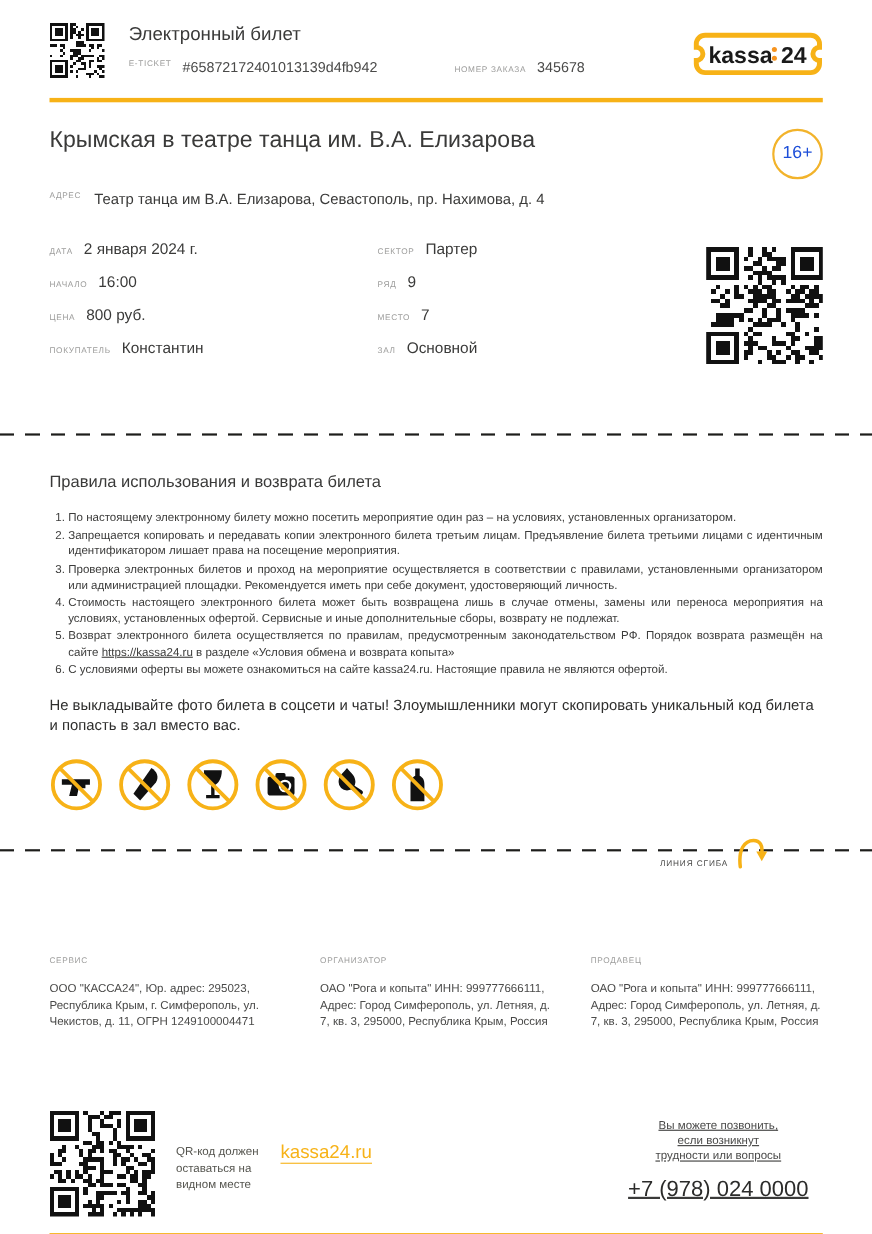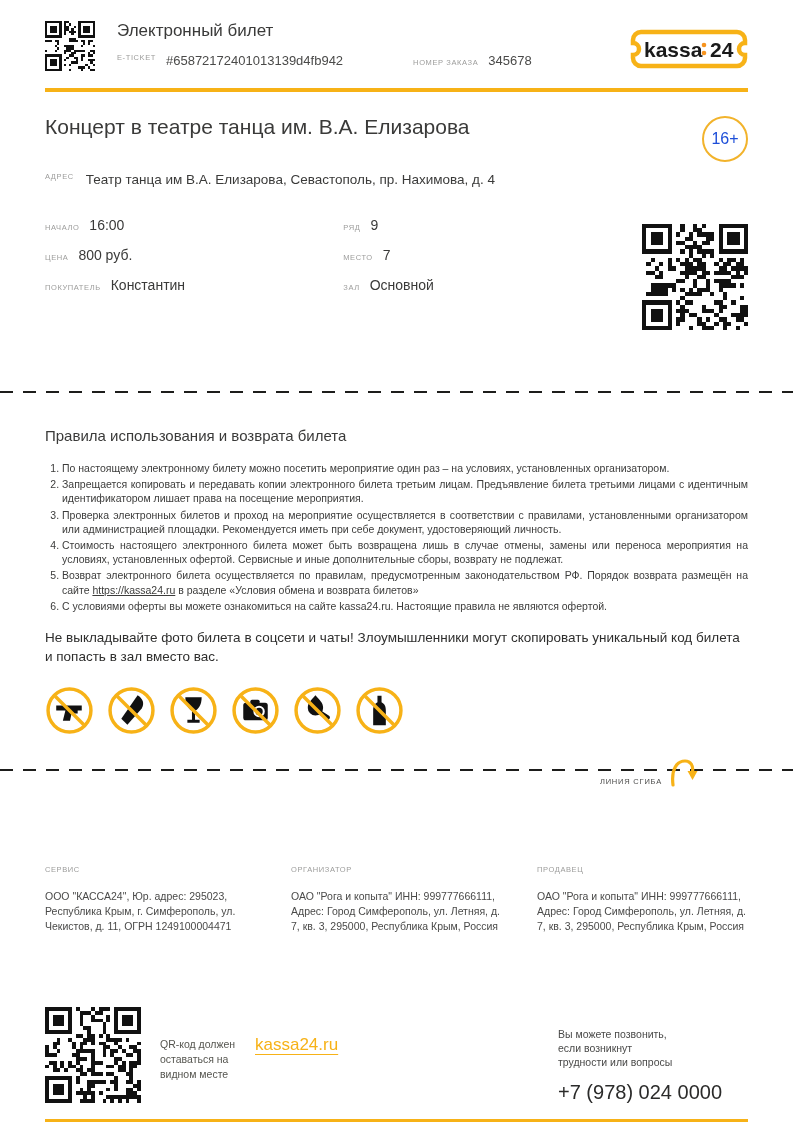--- a/index.html
+++ b/index.html
@@ -71,21 +71,21 @@
   .footer-col .microlabel { display:block; }
   .footer-text { margin-top:15px; font-size:10.5px; line-height:15px; color:#4a4a49; max-width:210px; }
 
   
   .bottom { display:flex; align-items:flex-start; margin-top:73px; }
   .qr-big { width:96px; height:96px; flex:none; }
   .qr-note { width:95px; margin-left:19px; margin-top:30px; font-size:10.5px; line-height:15px; color:#55554f; }
   .site-block { flex:1; text-align:left; margin-top:28px; }
   .site-link { font-size:17px; color:#f7b217; text-decoration:underline; text-underline-offset:4px; }
   .site-sub { margin-top:14px; font-size:10.5px; color:#8b8b8a; }
-  .call-block { width:190px; text-align:left; margin-top:20px; }
+  .call-block { width:190px; text-align:center; margin-top:6px;text-decoration:underline; }
   .call-note { font-size:10.5px; line-height:14px; color:#4a4a49; }
   .phone { margin-top:12px; font-size:20px; color:#2b2b2a; white-space:nowrap; }
 
   .accent-bar-bottom { margin-top:15px; }
 </style>
 </head>
 <body>
 
 <div class="page">
 
@@ -214,44 +214,52 @@
         <circle cx="74" cy="16" r="2.3" fill="#f7941e"></circle>
         <circle cx="74" cy="24" r="2.3" fill="#f7941e"></circle>
         <text x="80" y="28" font-family="Liberation Sans, sans-serif" font-size="21" font-weight="bold" fill="#1a1a1a">24</text>
       </svg>
     </div>
   </div>
 
   <div class="accent-bar"></div>
 
   <div class="event-head">
-    <div class="event-title">Концерт в театре танца им. В.А. Елизарова</div>
+    <div class="event-title">Крымская в театре танца им. В.А. Елизарова</div>
     <div class="age-badge">16+</div>
   </div>
   <div class="address-row">
     <span class="microlabel">АДРЕС</span>
     <span class="address-value">Театр танца им В.А. Елизарова, Севастополь, пр. Нахимова, д. 4</span>
   </div>
 
   <div class="details">
     <div class="detail-col">
       <div class="detail-row">
+        <span class="microlabel">ДАТА</span>
+        <span class="detail-value">2 января 2024 г.</span>
+      </div>
+      <div class="detail-row">
         <span class="microlabel">НАЧАЛО</span>
         <span class="detail-value">16:00</span>
       </div>
       <div class="detail-row">
         <span class="microlabel">ЦЕНА</span>
         <span class="detail-value">800 руб.</span>
       </div>
       <div class="detail-row">
         <span class="microlabel">ПОКУПАТЕЛЬ</span>
         <span class="detail-value">Константин</span>
       </div>
     </div>
     <div class="detail-col">
+      <div class="detail-row">
+        <span class="microlabel">СЕКТОР</span>
+        <span class="detail-value">Партер</span>
+      </div>
       <div class="detail-row">
         <span class="microlabel">РЯД</span>
         <span class="detail-value">9</span>
       </div>
       <div class="detail-row">
         <span class="microlabel">МЕСТО</span>
         <span class="detail-value">7</span>
       </div>
       <div class="detail-row">
         <span class="microlabel">ЗАЛ</span>
@@ -462,21 +470,21 @@
   </div>
 
   <div class="dashed dashed-1"></div>
 
   <div class="rules-heading">Правила использования и возврата билета</div>
   <ol class="rules-list">
     <li><span>По настоящему электронному билету можно посетить мероприятие один раз – на условиях, установленных организатором.</span></li>
     <li><span>Запрещается копировать и передавать копии электронного билета третьим лицам. Предъявление билета третьими лицами с идентичным идентификатором лишает права на посещение мероприятия.</span></li>
     <li><span>Проверка электронных билетов и проход на мероприятие осуществляется в соответствии с правилами, установленными организатором или администрацией площадки. Рекомендуется иметь при себе документ, удостоверяющий личность.</span></li>
     <li><span>Стоимость настоящего электронного билета может быть возвращена лишь в случае отмены, замены или переноса мероприятия на условиях, установленных офертой. Сервисные и иные дополнительные сборы, возврату не подлежат.</span></li>
-    <li><span>Возврат электронного билета осуществляется по правилам, предусмотренным законодательством РФ. Порядок возврата размещён на сайте </span><a class="rule-link" href="#">https://kassa24.ru</a><span> в разделе «Условия обмена и возврата билетов»</span></li>
+    <li><span>Возврат электронного билета осуществляется по правилам, предусмотренным законодательством РФ. Порядок возврата размещён на сайте </span><a class="rule-link" href="#">https://kassa24.ru</a><span> в разделе «Условия обмена и возврата копыта»</span></li>
     <li><span>С условиями оферты вы можете ознакомиться на сайте kassa24.ru. Настоящие правила не являются офертой.</span></li>
   </ol>
 
   <div class="warning">Не выкладывайте фото билета в соцсети и чаты! Злоумышленники могут скопировать уникальный код билета и попасть в зал вместо вас.</div>
 
   <ul class="ban-row">
     <li class="ban">
       <svg viewBox="0 0 48 48">
           <circle cx="24" cy="24" r="21" fill="none" stroke="#f7b217" stroke-width="3.4"></circle>
         <path d="M11 19 h25 v5 h-4 v3 h-6 l-1.5 7 h-7 l2.5 -10 h-9 z" fill="#111"></path>

